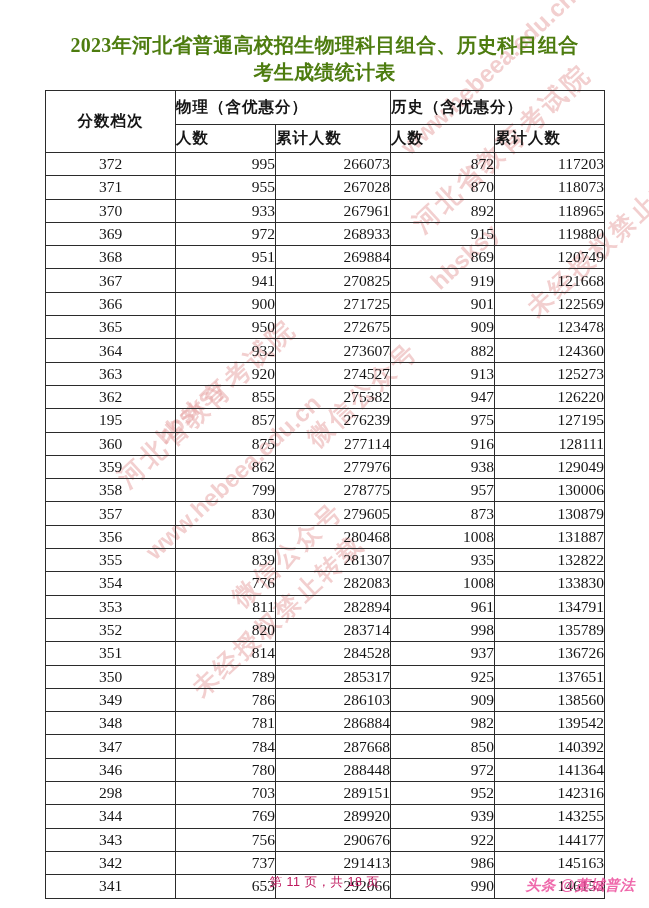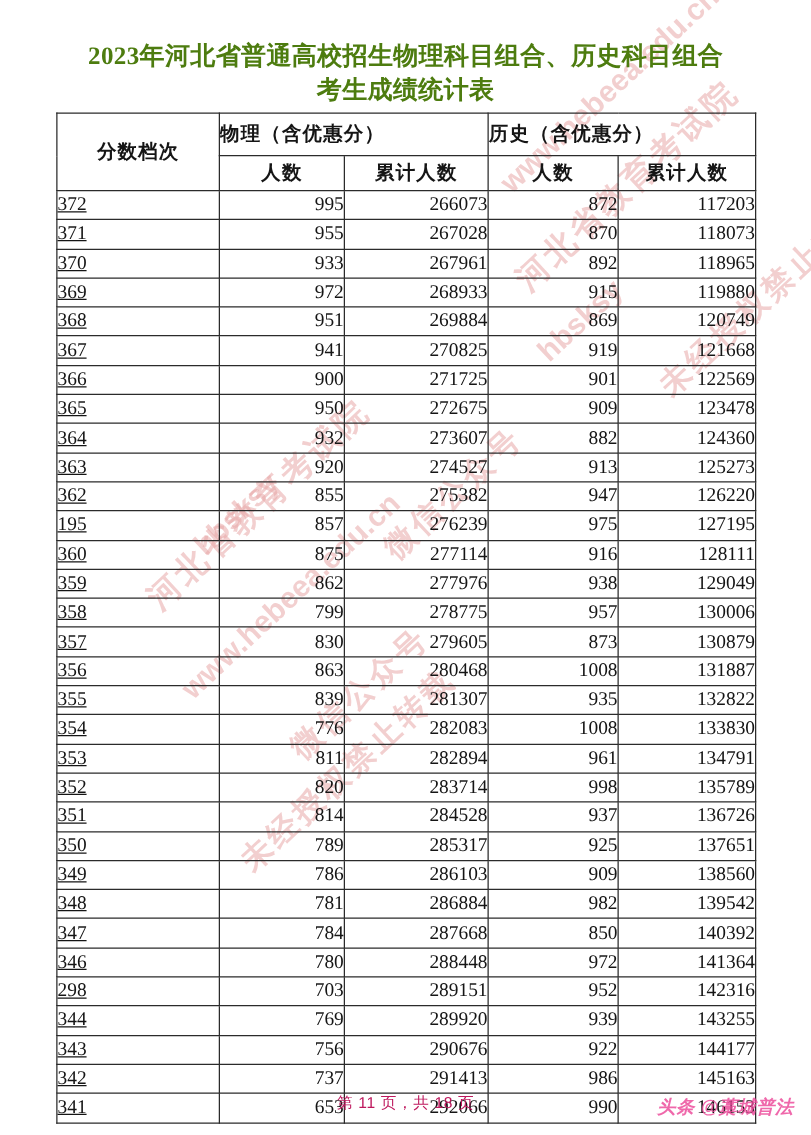--- a/index.html
+++ b/index.html
@@ -85,36 +85,36 @@
   }
   th.h-main {
     height: 33px;
     text-align: left;
     font-weight: bold;
     font-size: 16.5px;
     letter-spacing: 1px;
   }
   th.h-sub {
     height: 27px;
-    text-align: center;
+    text-align: left;
     font-weight: bold;
     font-size: 16.5px;
     letter-spacing: 1px;
   }
   th.h-score {
     text-align: center;
     font-weight: bold;
     font-size: 16.5px;
     letter-spacing: 1px;
     vertical-align: middle;
   }
   td.c-score {
     height: 22.3px;
+    text-align: center;
     font-size: 15.5px;
-    text-decoration: underline;
   }
   td.c-num {
     height: 22.3px;
     text-align: right;
     padding-right: 5px;
     font-size: 15.5px;
   }
 
   
   col.col-score { width: 130px; }

